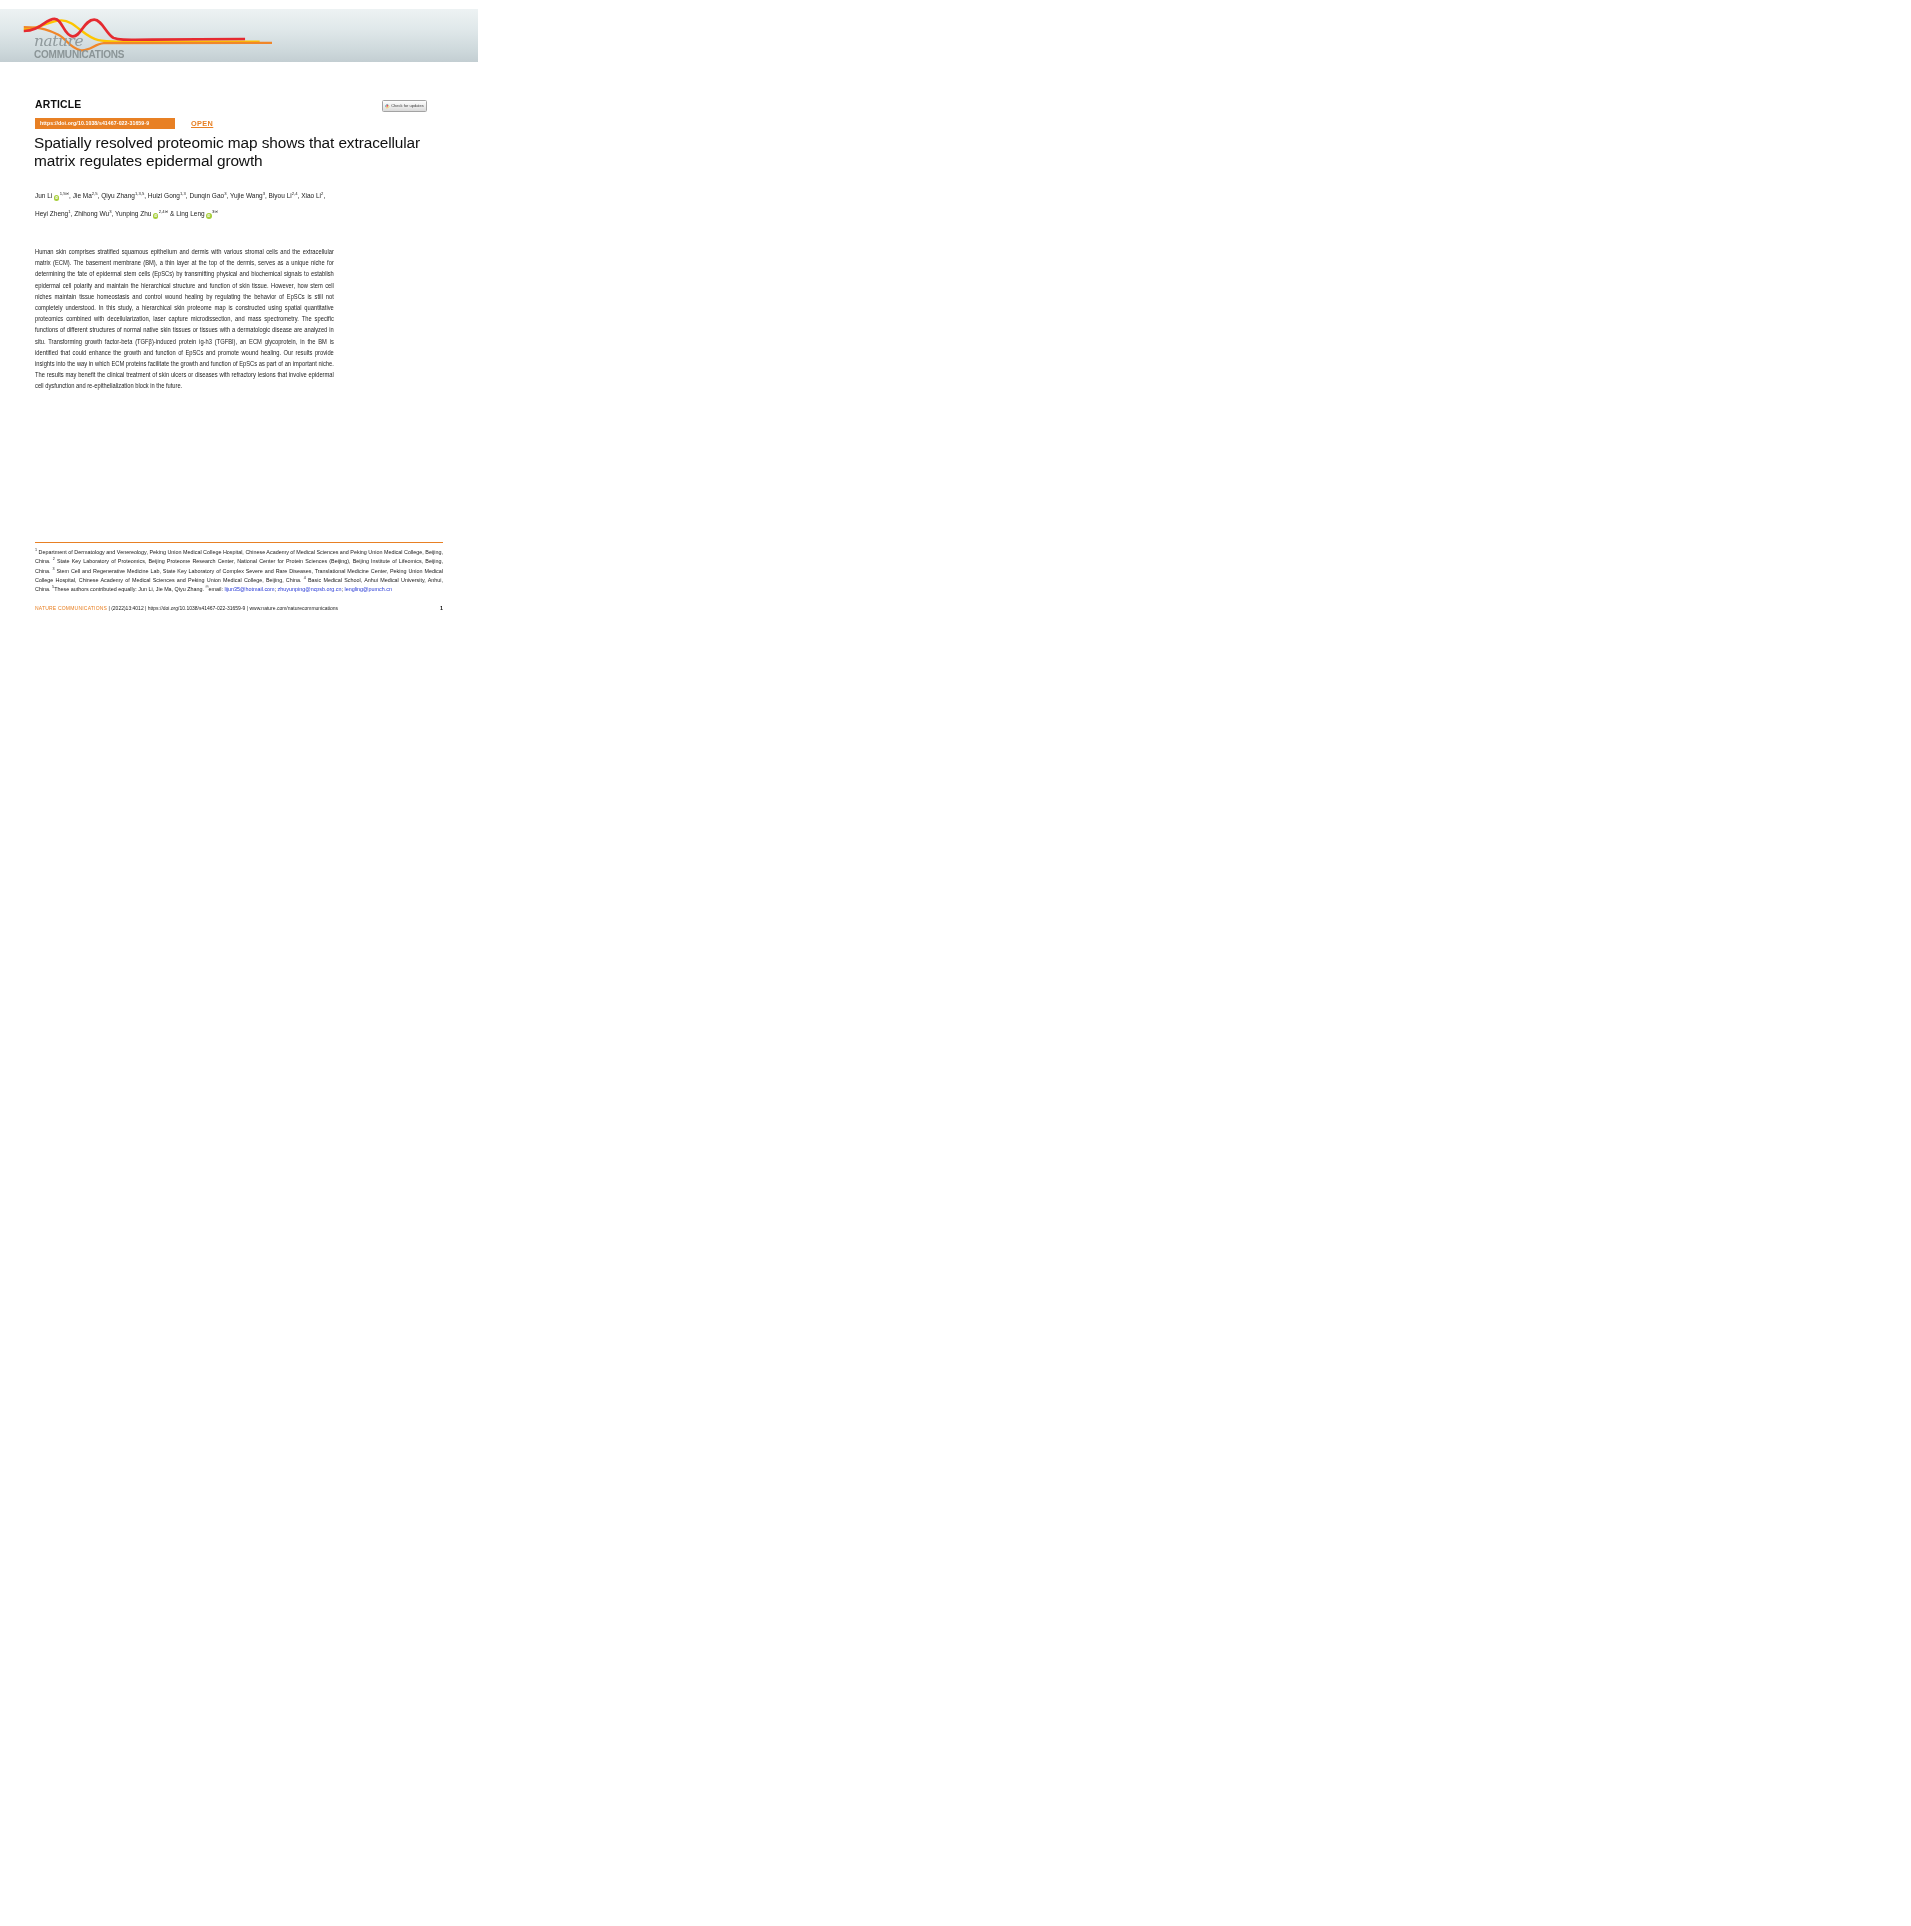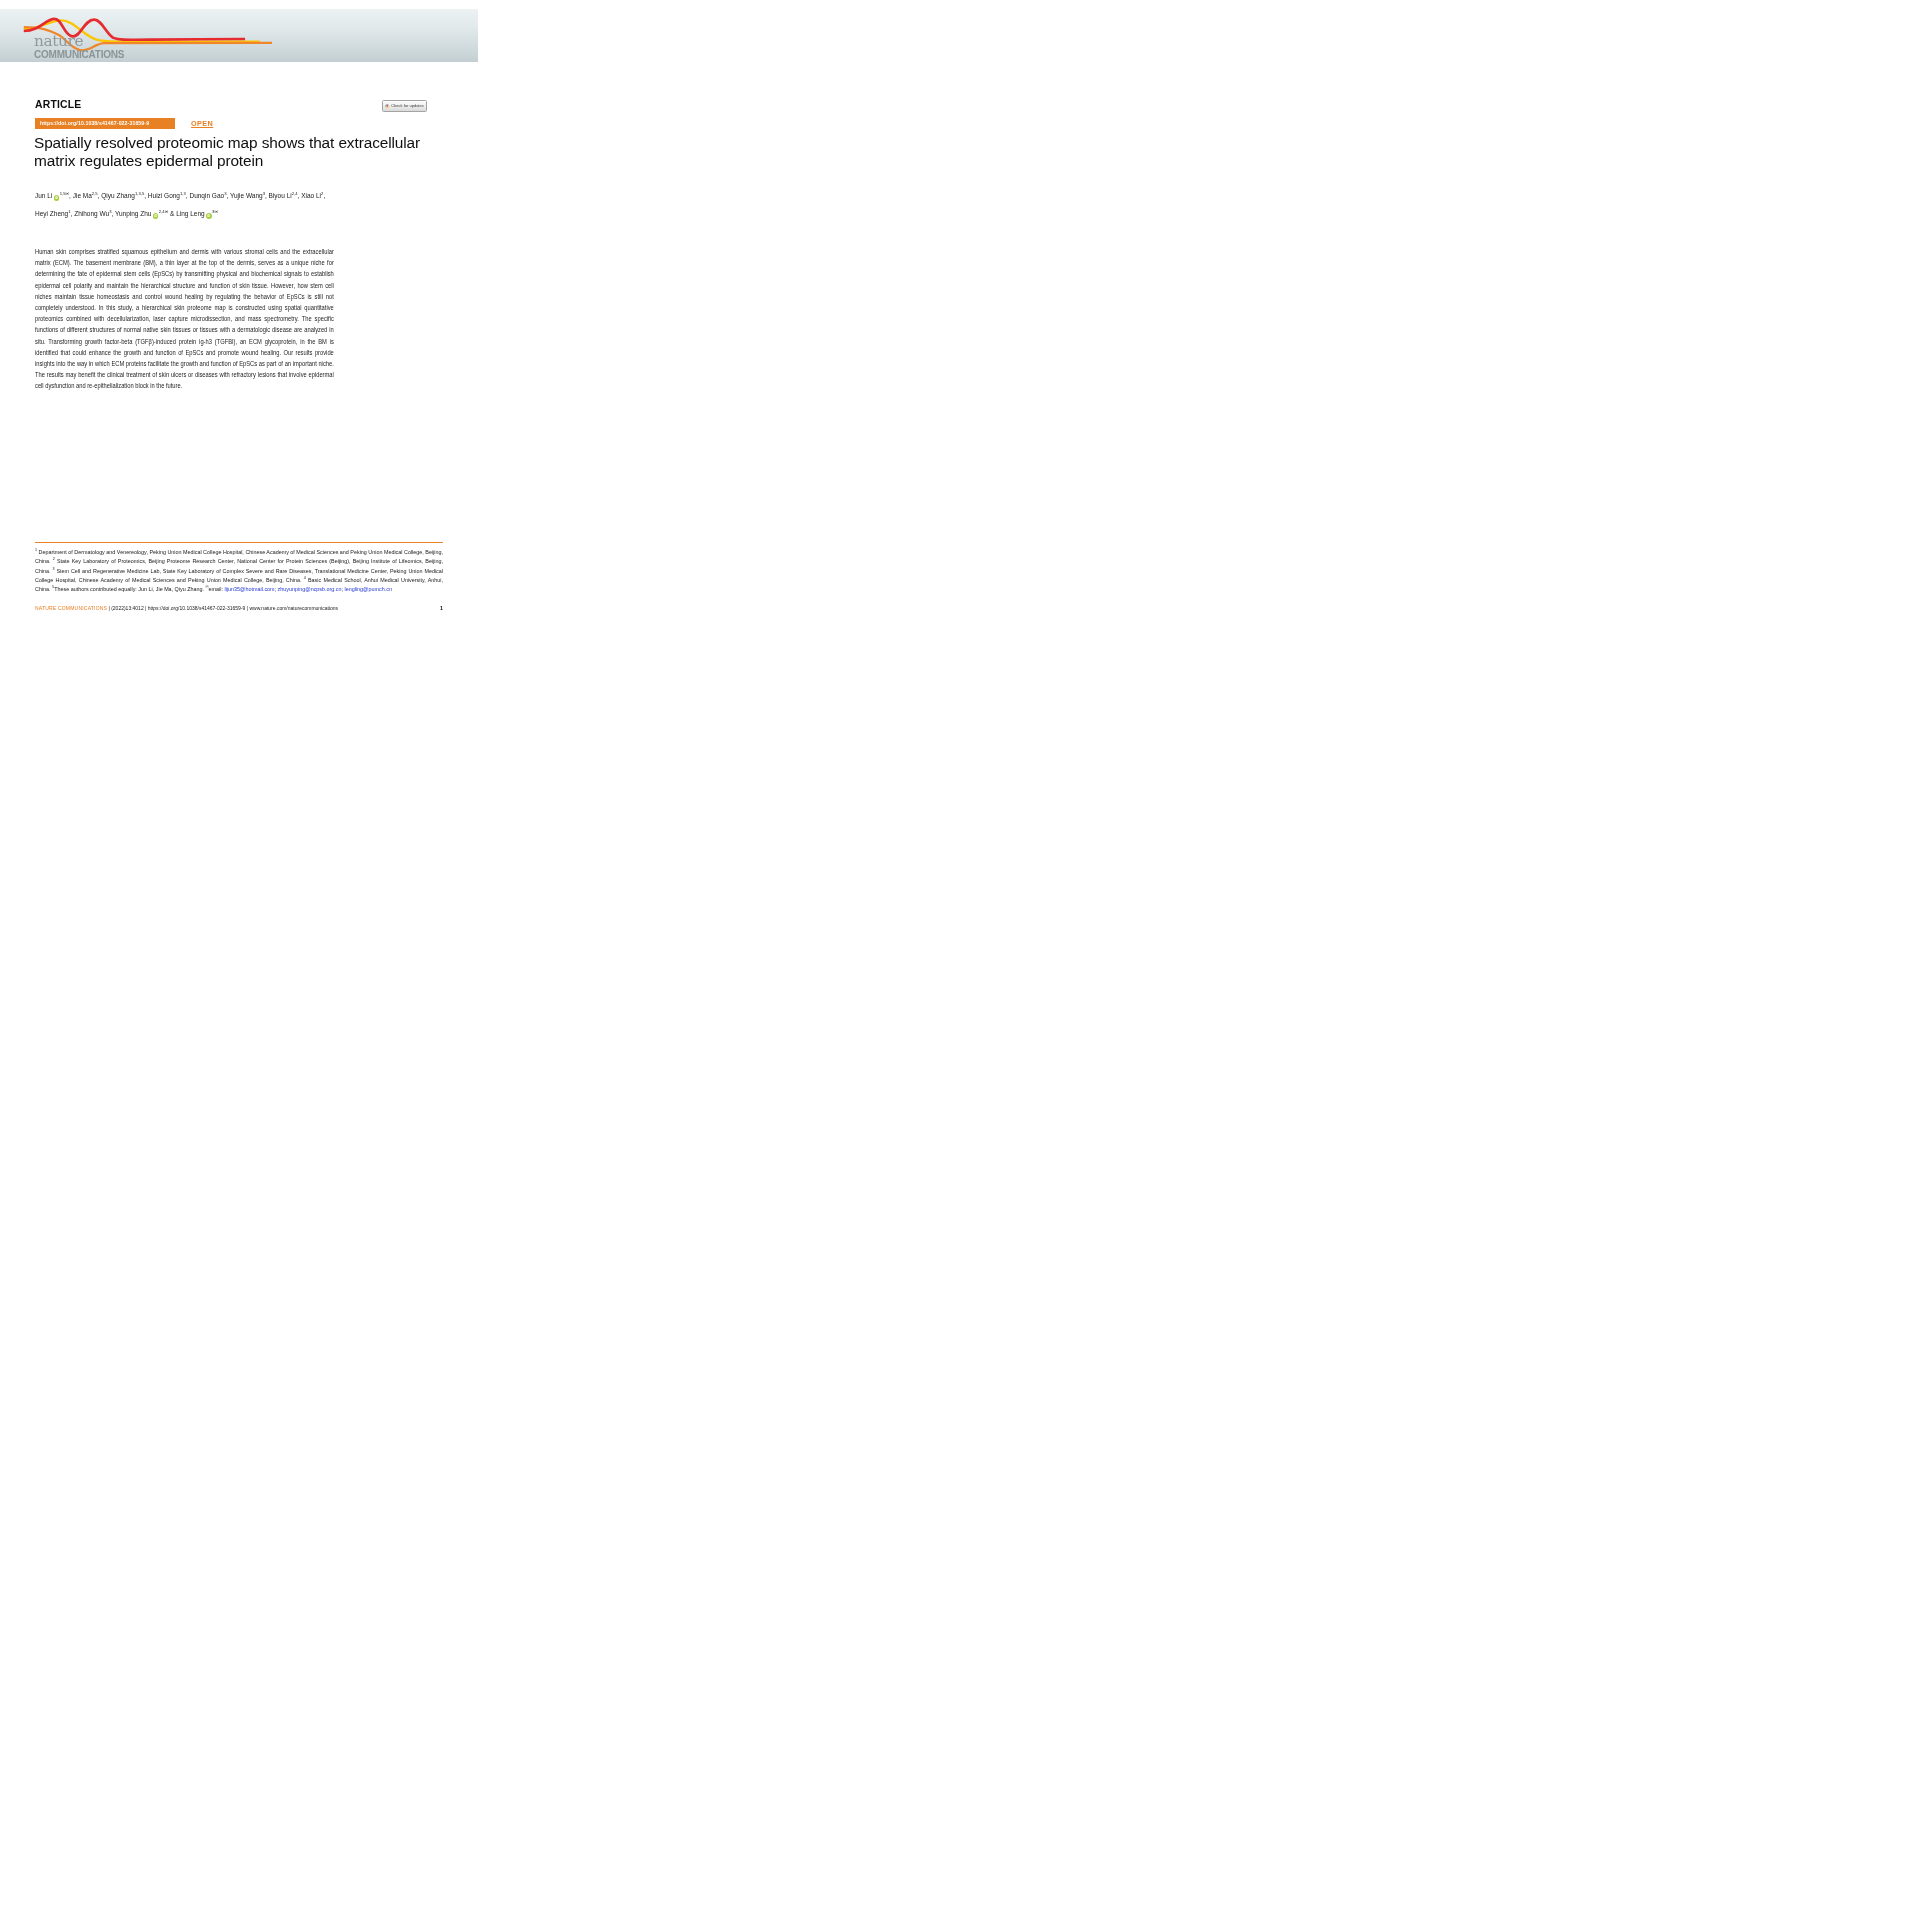--- a/index.html
+++ b/index.html
@@ -3,21 +3,21 @@
 <meta charset="utf-8">
 <style>
   html,body{margin:0;padding:0;background:#fff;}
   .page{position:relative;width:478px;height:628px;background:#fff;overflow:hidden;
         font-family:"Liberation Sans",sans-serif;color:#1a1a1a;}
   
   .banner{position:absolute;top:9.2px;left:0;width:100%;height:53px;
           background:linear-gradient(180deg,#edf2f3 0%,#e0e8ea 38%,#cdd8db 80%,#c3ced2 100%);}
   .ribbons{position:absolute;left:23px;top:6.2px;width:254px;height:40px;}
   .brand-nature{position:absolute;left:34px;top:25px;font-family:"DejaVu Serif",serif;
-          font-size:15.4px;color:#8f999c;letter-spacing:-0.4px;line-height:1;}
+          font-size:15.4px;color:#8f999c;letter-spacing:-0.4px;line-height:1;font-style:italic;}
   .brand-comms{position:absolute;left:34px;top:41px;font-size:10px;font-weight:bold;
           color:#8b9597;letter-spacing:-0.2px;line-height:1;}
   
   .kicker{position:absolute;left:35px;top:99px;font-size:10.4px;color:#0f0f0f;letter-spacing:0.2px;font-weight:bold;}
   .check-btn{position:absolute;left:382px;top:100px;width:45px;height:11.6px;box-sizing:border-box;
           display:flex;align-items:center;gap:1.5px;padding:0 2.3px;border:0.4px solid #a3a3a3;border-radius:1.5px;
           background:linear-gradient(180deg,#fdfdfd 0%,#ececec 55%,#d9d9d9 100%);cursor:pointer;}
   .check-btn span{font-size:4px;color:#3a3a3a;white-space:nowrap;}
   .doi-badge{position:absolute;left:35px;top:118px;width:140px;height:11.2px;box-sizing:border-box;
           background:#e88024;color:#fff;font-weight:bold;font-size:5.2px;line-height:11.2px;
@@ -72,21 +72,21 @@
         <path d="M17.5,10 A7.5,7.5 0 0 1 2.5,10" fill="none" stroke="#f3c73e" stroke-width="3.2"></path>
       </g>
       <path d="M6.8,3.2 h6.4 v10.2 l-3.2,-2.8 l-3.2,2.8 z" fill="#e8404e"></path>
     </svg>
     <span>Check for updates</span>
   </div>
 
   <div class="doi-badge">https://doi.org/10.1038/s41467-022-31659-9</div>
   <div class="open-label">OPEN</div>
 
-  <h1 class="title" style="margin:0;">Spatially resolved proteomic map shows that extracellular matrix regulates epidermal protein</h1>
+  <h1 class="title" style="margin:0;">Spatially resolved proteomic map shows that extracellular matrix regulates epidermal growth</h1>
   <div class="authors">Jun Li<span class="orcid">iD</span><sup>1,5✉</sup>, Jie Ma<sup>2,5</sup>, Qiyu Zhang<sup>1,3,5</sup>, Huizi Gong<sup>1,3</sup>, Dunqin Gao<sup>3</sup>, Yujie Wang<sup>3</sup>, Biyou Li<sup>2,4</sup>, Xiao Li<sup>2</sup>, <br>Heyi Zheng<sup>1</sup>, Zhihong Wu<sup>3</sup>, Yunping Zhu<span class="orcid">iD</span><sup>2,4✉</sup> &amp; Ling Leng<span class="orcid">iD</span><sup>3✉</sup></div>
 
   <div class="abstract-wrap">
     <p class="abstract" style="margin:0;">Human skin comprises stratified squamous epithelium and dermis with various stromal cells and the extracellular matrix (ECM). The basement membrane (BM), a thin layer at the top of the dermis, serves as a unique niche for determining the fate of epidermal stem cells (EpSCs) by transmitting physical and biochemical signals to establish epidermal cell polarity and maintain the hierarchical structure and function of skin tissue. However, how stem cell niches maintain tissue homeostasis and control wound healing by regulating the behavior of EpSCs is still not completely understood. In this study, a hierarchical skin proteome map is constructed using spatial quantitative proteomics combined with decellularization, laser capture microdissection, and mass spectrometry. The specific functions of different structures of normal native skin tissues or tissues with a dermatologic disease are analyzed in situ. Transforming growth factor-beta (TGFβ)-induced protein ig-h3 (TGFBI), an ECM glycoprotein, in the BM is identified that could enhance the growth and function of EpSCs and promote wound healing. Our results provide insights into the way in which ECM proteins facilitate the growth and function of EpSCs as part of an important niche. The results may benefit the clinical treatment of skin ulcers or diseases with refractory lesions that involve epidermal cell dysfunction and re-epithelialization block in the future.</p>
   </div>
 
   <div class="divider"></div>
   <div class="affiliations"><sup>1</sup> Department of Dermatology and Venereology, Peking Union Medical College Hospital, Chinese Academy of Medical Sciences and Peking Union Medical College, Beijing, China. <sup>2</sup> State Key Laboratory of Proteomics, Beijing Proteome Research Center, National Center for Protein Sciences (Beijing), Beijing Institute of Lifeomics, Beijing, China. <sup>3</sup> Stem Cell and Regenerative Medicine Lab, State Key Laboratory of Complex Severe and Rare Diseases, Translational Medicine Center, Peking Union Medical College Hospital, Chinese Academy of Medical Sciences and Peking Union Medical College, Beijing, China. <sup>4</sup> Basic Medical School, Anhui Medical University, Anhui, China. <sup>5</sup>These authors contributed equally: Jun Li, Jie Ma, Qiyu Zhang. <sup>✉</sup>email: <span class="link">lijun35@hotmail.com</span>; <span class="link">zhuyunping@ncpsb.org.cn</span>; <span class="link">lengling@pumch.cn</span></div>
 
   <div class="footer">

